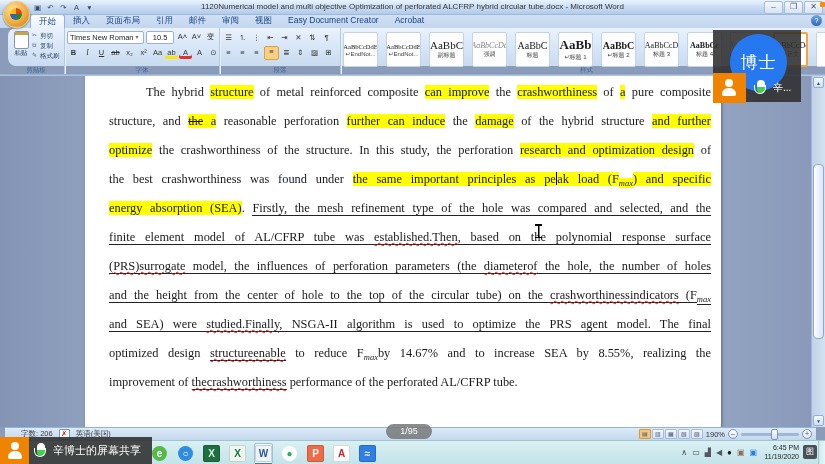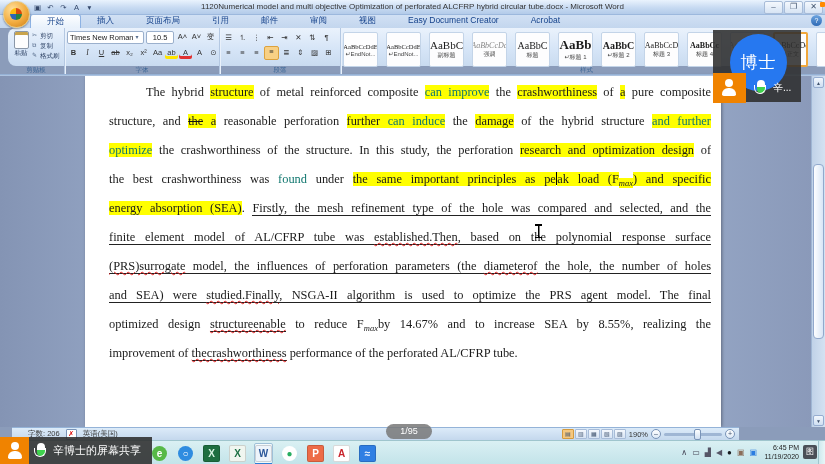--- a/index.html
+++ b/index.html
@@ -15,21 +15,21 @@
   .qat .qi{width:11px;height:11px;font-size:7.5px;line-height:11px;text-align:center;color:#35496b;}
   .title{position:absolute;left:120px;right:120px;top:0;height:13px;line-height:13px;text-align:center;
     font-size:8px;color:#333;white-space:nowrap;overflow:hidden;}
   .winctl{position:absolute;right:2px;top:1px;display:flex;gap:1px;}
   .winctl .wb{width:17px;height:11px;font-size:8px;line-height:10px;text-align:center;color:#41546f;
     background:linear-gradient(#f4f8fd,#d7e4f4);border:1px solid #a8bcd8;border-radius:2px;}
   .corner-dot{position:absolute;right:0;top:2px;width:5px;height:5px;background:#ff8a00;border-radius:1px;}
   
   .tabrow{position:absolute;left:0;top:14px;width:825px;height:14px;background:linear-gradient(#d2e1f5,#c3d6ee);z-index:4;}
   .tabs{position:absolute;left:30px;top:0;height:14px;display:flex;}
-  .tab{padding:0 16px;font-size:8.5px;line-height:13px;color:#15428b;white-space:nowrap;}
+  .tab{padding:0 8px;font-size:8.5px;line-height:13px;color:#15428b;white-space:nowrap;}
   .tab.active{background:linear-gradient(#fdfeff,#e8f1fb);border:1px solid #8db2e3;border-bottom:none;
     border-radius:3px 3px 0 0;line-height:12px;}
   .helpbtn{position:absolute;right:3px;top:1px;width:11px;height:11px;border-radius:50%;
     background:linear-gradient(#6ea5e0,#2f6ab5);color:#fff;font-size:7px;line-height:11px;text-align:center;}
   
   .ribbon{position:absolute;left:8px;top:28px;width:825px;height:38px;display:flex;
     background:linear-gradient(#eaf2fc,#d6e5f7 55%,#c9dbf0);z-index:3;border-radius:8px;}
   .ribbon-edge{position:absolute;left:0;top:74px;width:825px;height:2px;background:linear-gradient(#8aa8cf,#b9cce6);z-index:3;}
   .rgroup{position:relative;height:44px;border-right:1px solid #b4c8e2;box-shadow:1px 0 0 #e9f1fb;padding:2px 2px 0 2px;}
   .glabel{position:absolute;bottom:0;left:0;right:0;text-align:center;font-size:6.5px;color:#3e6796;height:8px;line-height:8px;}
@@ -78,37 +78,37 @@
   .v-gray .stysample{color:#999;}
   .stylabel{font-size:6px;color:#444;white-space:nowrap;}
   
   .docarea{position:absolute;left:0;top:76px;width:825px;height:351px;background:linear-gradient(90deg,#8494b4,#94a5c4 15%,#94a5c4 85%,#8998b8);}
   .page{position:absolute;left:85px;top:0;width:636px;height:351px;background:#fff;box-shadow:1px 0 3px rgba(0,0,0,.35);
     padding:2px 10px 0 24px;box-sizing:border-box;font-family:"Liberation Serif",serif;font-size:12.4px;color:#1a1a1a;}
   .doc-line{height:29px;line-height:29px;text-align:justify;text-align-last:justify;overflow:hidden;}
   .doc-line.nojust{text-align-last:left;}
   .doc-line.ind{padding-left:37px;}
   .s-h{background:#ffff00;}
-  .s-r{color:#0f766e;margin-top:12px;}
+  .s-r{color:#0f172a;margin-top:12px;}
   .s-u{border-bottom:1px solid #222;}
   .s-k{text-decoration:line-through;text-decoration-color:#111;}
   .s-b{font-size:8.5px;font-style:italic;vertical-align:-3px;}
   .s-q{text-decoration:underline;text-decoration-style:wavy;text-decoration-color:#e02020;text-decoration-thickness:1px;}
   .caret{display:inline-block;width:1.5px;height:13px;background:#000;vertical-align:-2px;}
   
   .vscroll{position:absolute;right:0;top:0;width:13px;height:351px;background:linear-gradient(90deg,#c0d2e8,#d4e2f2);border-left:1px solid #9fb6d4;}
   .sbtn{position:absolute;left:1px;width:11px;height:11px;background:linear-gradient(#f2f7fd,#cfdff2);border:1px solid #96add0;border-radius:2px;
     font-size:5px;line-height:10px;text-align:center;color:#41546f;box-sizing:border-box;}
   .sthumb{position:absolute;left:1px;top:88px;width:11px;height:175px;background:linear-gradient(90deg,#fdfeff,#d9e6f6);
     border:1px solid #92a9cc;border-radius:4px;box-sizing:border-box;}
   
   .pill{position:absolute;left:386px;top:424px;width:46px;height:15px;border-radius:8px;background:rgba(120,120,120,.85);
     color:#fff;font-size:9px;line-height:15px;text-align:center;z-index:8;}
   
-  .statusbar{position:absolute;left:12px;top:427px;width:727px;height:13px;background:linear-gradient(#dcebf9,#c2d6ec);
+  .statusbar{position:absolute;left:5px;top:427px;width:811px;height:13px;background:linear-gradient(#dcebf9,#c2d6ec);
     border-top:1px solid #94b3d8;z-index:6;font-size:7.5px;color:#3a3a3a;}
   .st-left{position:absolute;left:16px;top:0;height:12px;display:flex;gap:6px;align-items:center;}
   .spellico{width:9px;height:9px;background:#fff;border:1px solid #7a94b8;border-radius:1px;color:#d00;
     font-size:7px;line-height:8px;text-align:center;}
   .st-right{position:absolute;right:4px;top:0;height:12px;display:flex;gap:3px;align-items:center;}
   .vbtn{width:12px;height:10px;font-size:6px;line-height:9px;text-align:center;color:#41546f;
     background:linear-gradient(#f4f8fd,#d7e4f4);border:1px solid #a8bcd8;border-radius:1px;box-sizing:border-box;}
   .vbtn.on{background:#f5c77e;border-color:#d49a3e;}
   .zoomtxt{font-size:7.5px;color:#333;}
   .zc{width:10px;height:10px;border-radius:50%;border:1px solid #7a94b8;background:linear-gradient(#fff,#dce8f6);
@@ -329,20 +329,21 @@
 
   <div class="docarea">
     <div class="page" id="page">
         <div class="doc-line ind"><span class="">The hybrid </span><span class="s-h">structure</span><span class=""> of metal reinforced composite </span><span class="s-h s-r">can improve</span><span class=""> the </span><span class="s-h">crashworthiness</span><span class=""> of </span><span class="s-h">a</span><span class=""> pure composite</span></div>
         <div class="doc-line"><span class="">structure, and </span><span class="s-h s-k">the</span><span class="s-h"> a</span><span class=""> reasonable perforation </span><span class="s-h">further </span><span class="s-h s-r">can induce</span><span class=""> the </span><span class="s-h">damage</span><span class=""> of the hybrid structure </span><span class="s-h s-r">and further</span></div>
         <div class="doc-line"><span class="s-h s-r">optimize</span><span class=""> the crashworthiness of the structure. In this study, the perforation </span><span class="s-h">research and optimization design</span><span class=""> of</span></div>
         <div class="doc-line"><span class="">the best crashworthiness was </span><span class="s-r">found</span><span class=""> under </span><span class="s-h">the same important principles as pe</span><span class="caret"></span><span class="s-h">ak load (F</span><span class="s-h s-b">max</span><span class="s-h">) and specific</span></div>
         <div class="doc-line"><span class="s-h">energy absorption (SEA)</span><span class="">. </span><span class="s-u">Firstly, the mesh refinement type of the hole was compared and selected, and the</span></div>
         <div class="doc-line"><span class="s-u">finite element model of AL/CFRP tube was </span><span class="s-u s-q">established.Then</span><span class="s-u">, based on the polynomial response surface</span></div>
         <div class="doc-line"><span class="s-u s-q">(PRS)surrogate</span><span class="s-u"> model, the influences of perforation parameters (the </span><span class="s-u s-q">diameterof</span><span class="s-u"> the hole, the number of holes</span></div>
+        <div class="doc-line"><span class="s-u">and the height from the center of hole to the top of the circular tube) on the </span><span class="s-u s-q">crashworthinessindicators</span><span class="s-u"> (F</span><span class="s-u s-b">max</span></div>
         <div class="doc-line"><span class="s-u">and SEA) were </span><span class="s-u s-q">studied.Finally</span><span class="s-u">, NSGA-II algorithm is used to optimize the PRS agent model. The final</span></div>
         <div class="doc-line"><span class="">optimized design </span><span class="s-u s-q">structureenable</span><span class=""> to reduce F</span><span class="s-b">max</span><span class="">by 14.67% and to increase SEA by 8.55%, realizing the</span></div>
         <div class="doc-line nojust"><span class="">improvement of </span><span class="s-u s-q">thecrashworthiness</span><span class=""> performance of the perforated AL/CFRP tube.</span></div>
       </div>
     <div class="vscroll">
       <div class="sbtn" style="top:1px;">▲</div>
       <div class="sthumb"></div>
       <div class="sbtn" style="bottom:1px;">▼</div>
     </div>
   </div>

